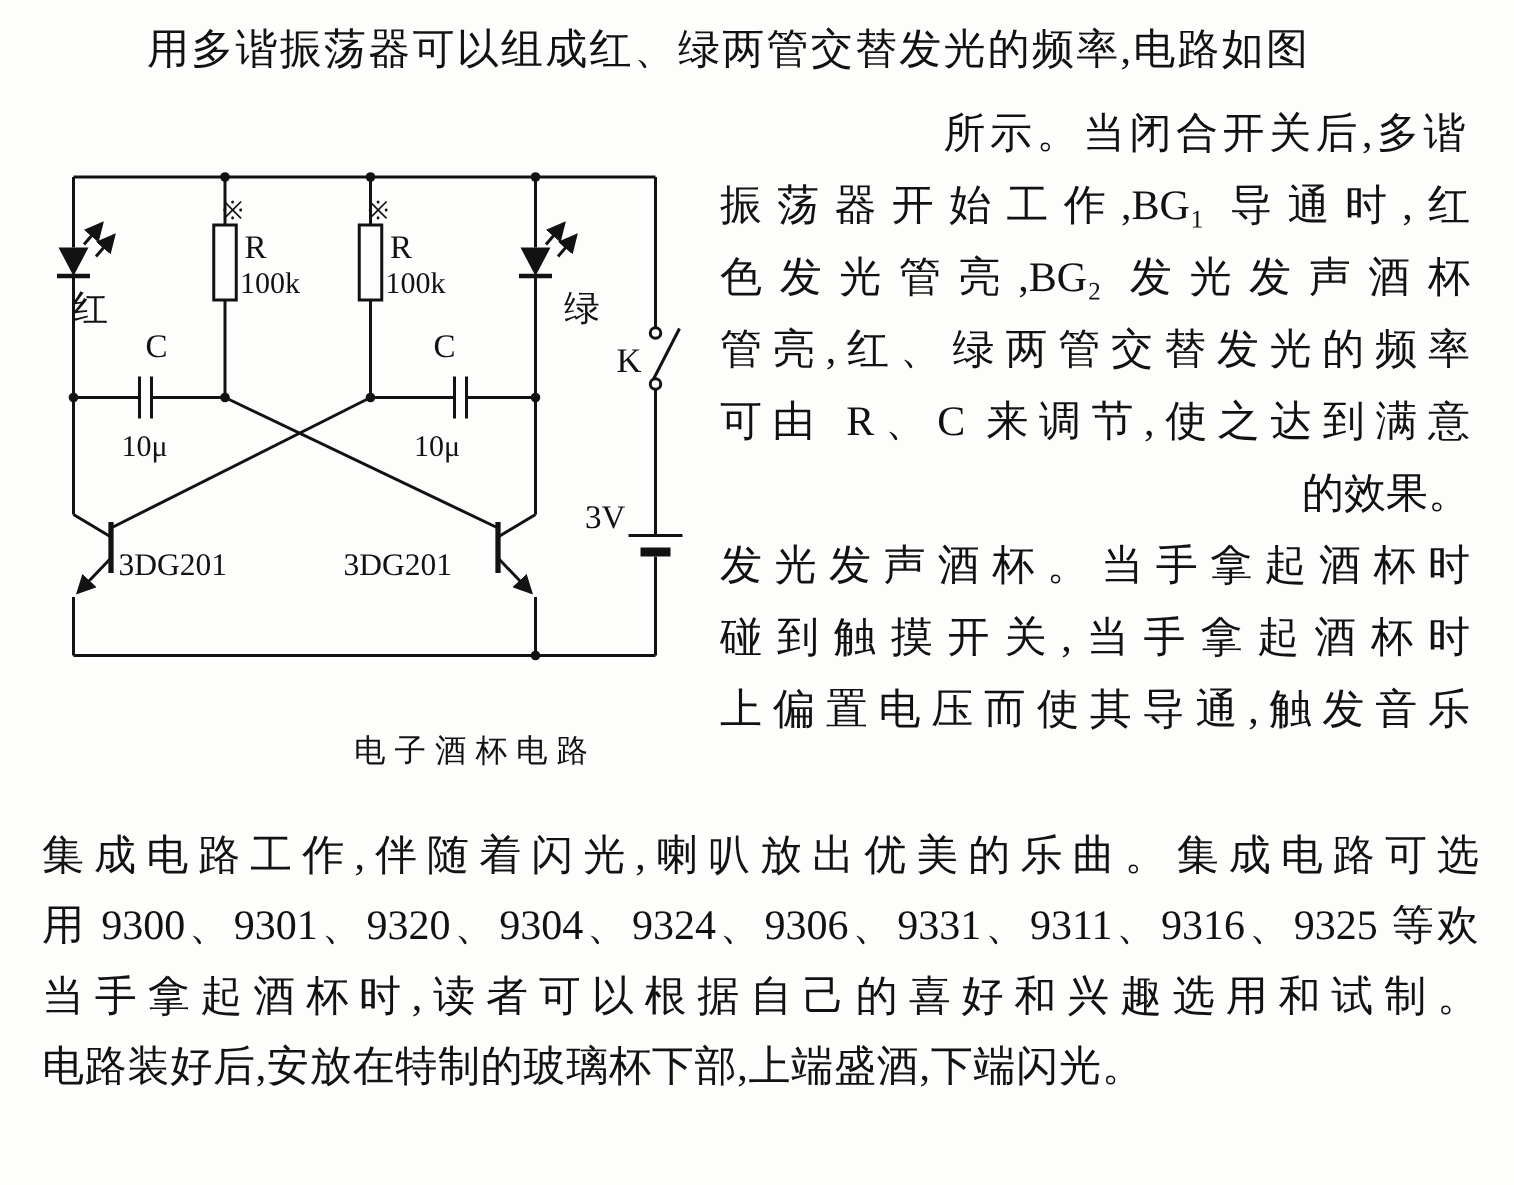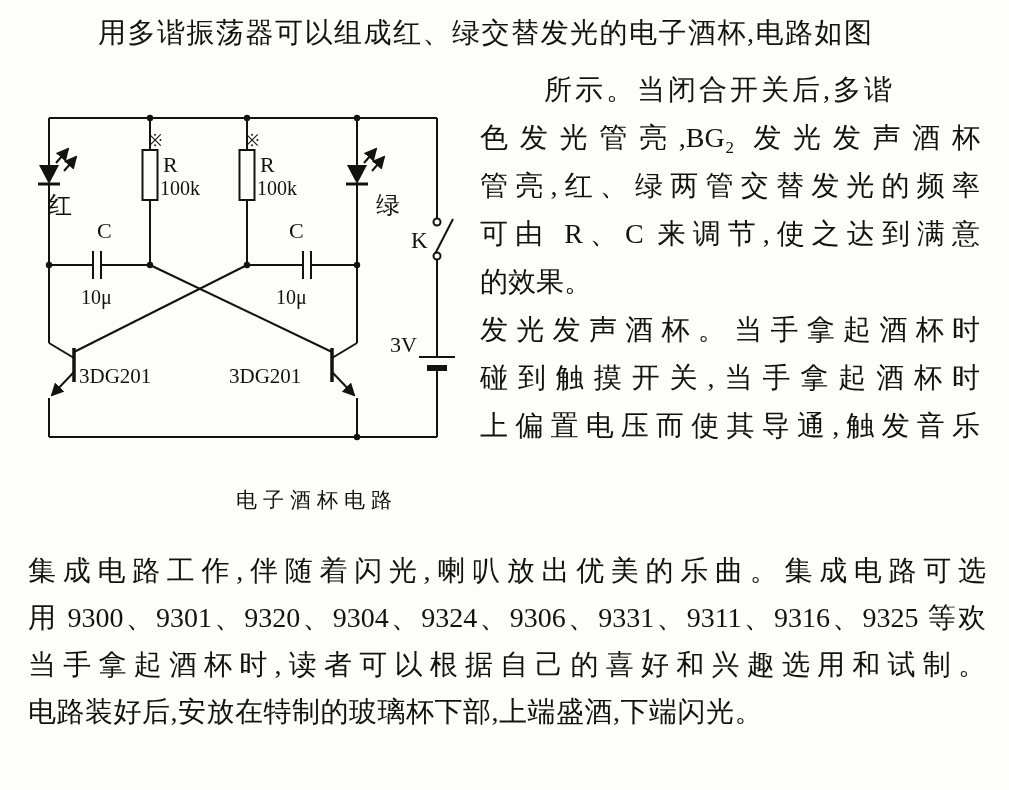--- a/index.html
+++ b/index.html
@@ -32,20 +32,21 @@
     position: absolute;
     left: 480px;
     top: 66px;
     width: 500px;
   }
   .rline {
     height: 48px;
     line-height: 48px;
     font-size: 28px;
     white-space: nowrap;
+    text-align: right;
   }
   .rline.fill {
     white-space: normal;
     text-align: justify;
     text-align-last: justify;
     -moz-text-align-last: justify;
   }
   .rline.indent1 { padding-left: 64px; letter-spacing: 3px; }
   .rline.indent2 { text-indent: 58px; }
   .bcol {
@@ -86,24 +87,25 @@
     font-family: "Liberation Serif", "DejaVu Serif", serif;
     fill: #121212;
     stroke: none;
   }
 </style>
 </head>
 <body>
 
 <div class="page">
 
-  <div class="intro">用多谐振荡器可以组成红、绿交替发光的电子酒杯,电路如图</div>
+  <div class="intro">用多谐振荡器可以组成红、绿两管交替发光的频率,电路如图</div>
 
   <div class="rcol">
     <div class="rline indent1">所示。当闭合开关后,多谐</div>
+    <div class="rline fill">振荡器开始工作,BG₁ 导通时,红</div>
     <div class="rline fill">色发光管亮,BG₂ 发光发声酒杯</div>
     <div class="rline fill">管亮,红、绿两管交替发光的频率</div>
     <div class="rline fill">可由 R、C 来调节,使之达到满意</div>
     <div class="rline">的效果。</div>
     <div class="rline fill">发光发声酒杯。当手拿起酒杯时</div>
     <div class="rline fill">碰到触摸开关,当手拿起酒杯时</div>
     <div class="rline fill">上偏置电压而使其导通,触发音乐</div>
   </div>
 
   <div class="circuit-wrap">

